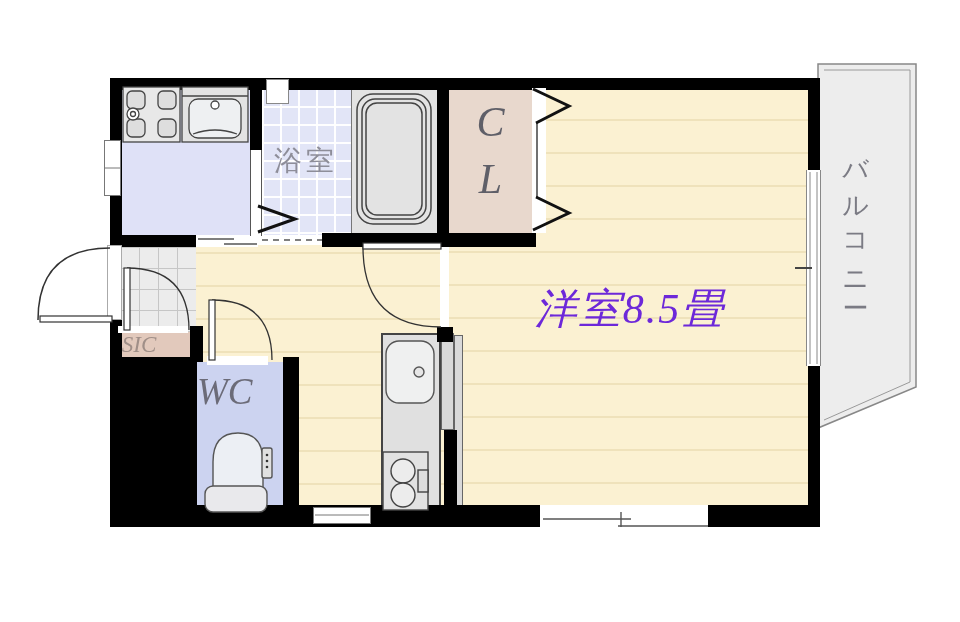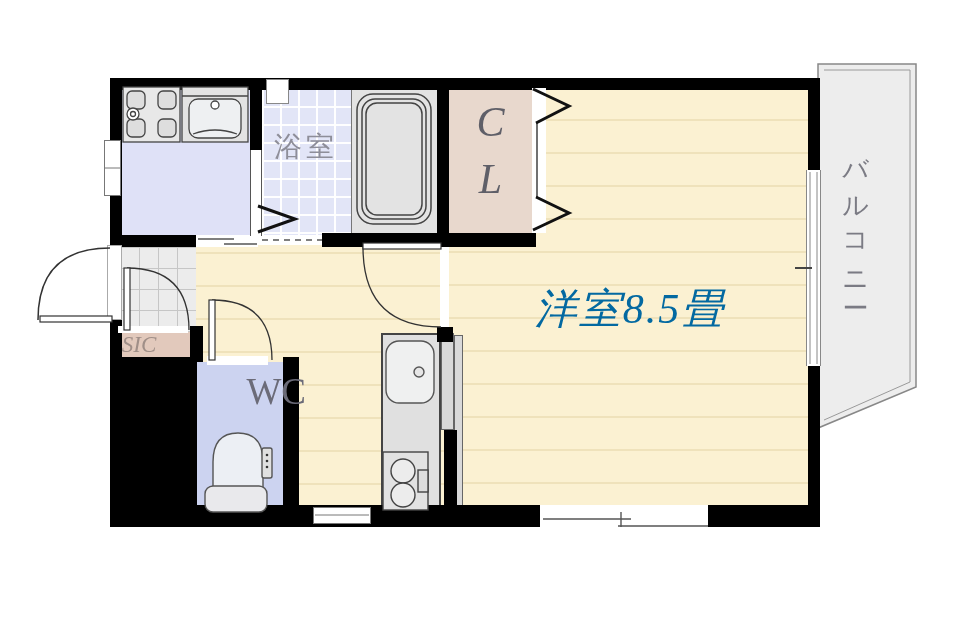--- a/index.html
+++ b/index.html
@@ -26,25 +26,25 @@
                      linear-gradient(90deg,#c6c6c6 1px,transparent 1px);
     background-size:19px 21px;}
   .floor-sic{background:#e2c9bc;}
   .floor-wc{background:#ccd3f0;}
   .fixture-gray{background:#e0e0e0;border:2px solid #444;box-sizing:border-box;}
   .partition{background:#d9d9d9;border:1px solid #666;box-sizing:border-box;}
 
   .lbl-bath{font-size:28px;letter-spacing:4px;color:#8e8e99;text-align:center;}
   .lbl-cl{font-size:42px;font-style:italic;color:#5f5f68;text-align:center;
           line-height:1.35;white-space:pre-line;}
-  .lbl-main{font-size:42px;font-style:italic;color:#0369a1;text-align:center;letter-spacing:2px;}
+  .lbl-main{font-size:42px;font-style:italic;color:#6d28d9;text-align:center;letter-spacing:2px;}
   .lbl-balcony{font-size:26px;color:#7b7b84;letter-spacing:9px;
                writing-mode:vertical-rl;text-orientation:upright;}
   .lbl-sic{font-size:23px;font-style:italic;color:#a08f88;text-align:center;line-height:26px;}
-  .lbl-wc{font-size:37px;color:#6b6b78;text-align:right;padding-left:23px;}
+  .lbl-wc{font-size:37px;font-style:italic;color:#6b6b78;text-align:left;}
   svg{position:absolute;left:0;top:0;pointer-events:none;}
 </style>
 </head>
 <body>
 
 <div id="plan">
 
   <svg width="960" height="622">
     <polygon points="818,64 916,64 916,387 818,428" fill="#ededed" stroke="#888" stroke-width="1.5"></polygon>
     <polyline points="824,70 910,70 910,382 824,420" fill="none" stroke="#9a9a9a" stroke-width="1"></polyline>
@@ -176,21 +176,21 @@
     </g>
     <line x1="315" y1="515" x2="369" y2="515" stroke="#777" stroke-width="1"></line>
     <line x1="105" y1="168" x2="120" y2="168" stroke="#777" stroke-width="1"></line>
     <g stroke="#888" stroke-width="1">
       <line x1="810" y1="172" x2="810" y2="364"></line>
       <line x1="817" y1="172" x2="817" y2="364"></line>
       <line x1="795" y1="268" x2="812" y2="268" stroke="#444" stroke-width="2"></line>
     </g>
   </svg>
 
-  <div class="label lbl-bath" style="left:260px;top:128px;width:92px;">浴室</div>
+  <div class="label lbl-bath" style="left:260px;top:142px;width:92px;">浴室</div>
   <div class="label lbl-cl" style="left:449px;top:94px;width:83px;">C
 L</div>
   <div class="label lbl-main" style="left:460px;top:281px;width:340px;">洋室8.5畳</div>
   <div class="label lbl-balcony" style="left:838px;top:140px;height:250px;">バルコニー</div>
   <div class="label lbl-sic" style="left:100px;top:332px;width:78px;">SIC</div>
   <div class="label lbl-wc" style="left:197px;top:370px;width:86px;">WC</div>
 
 </div>
 
 </body></html>

